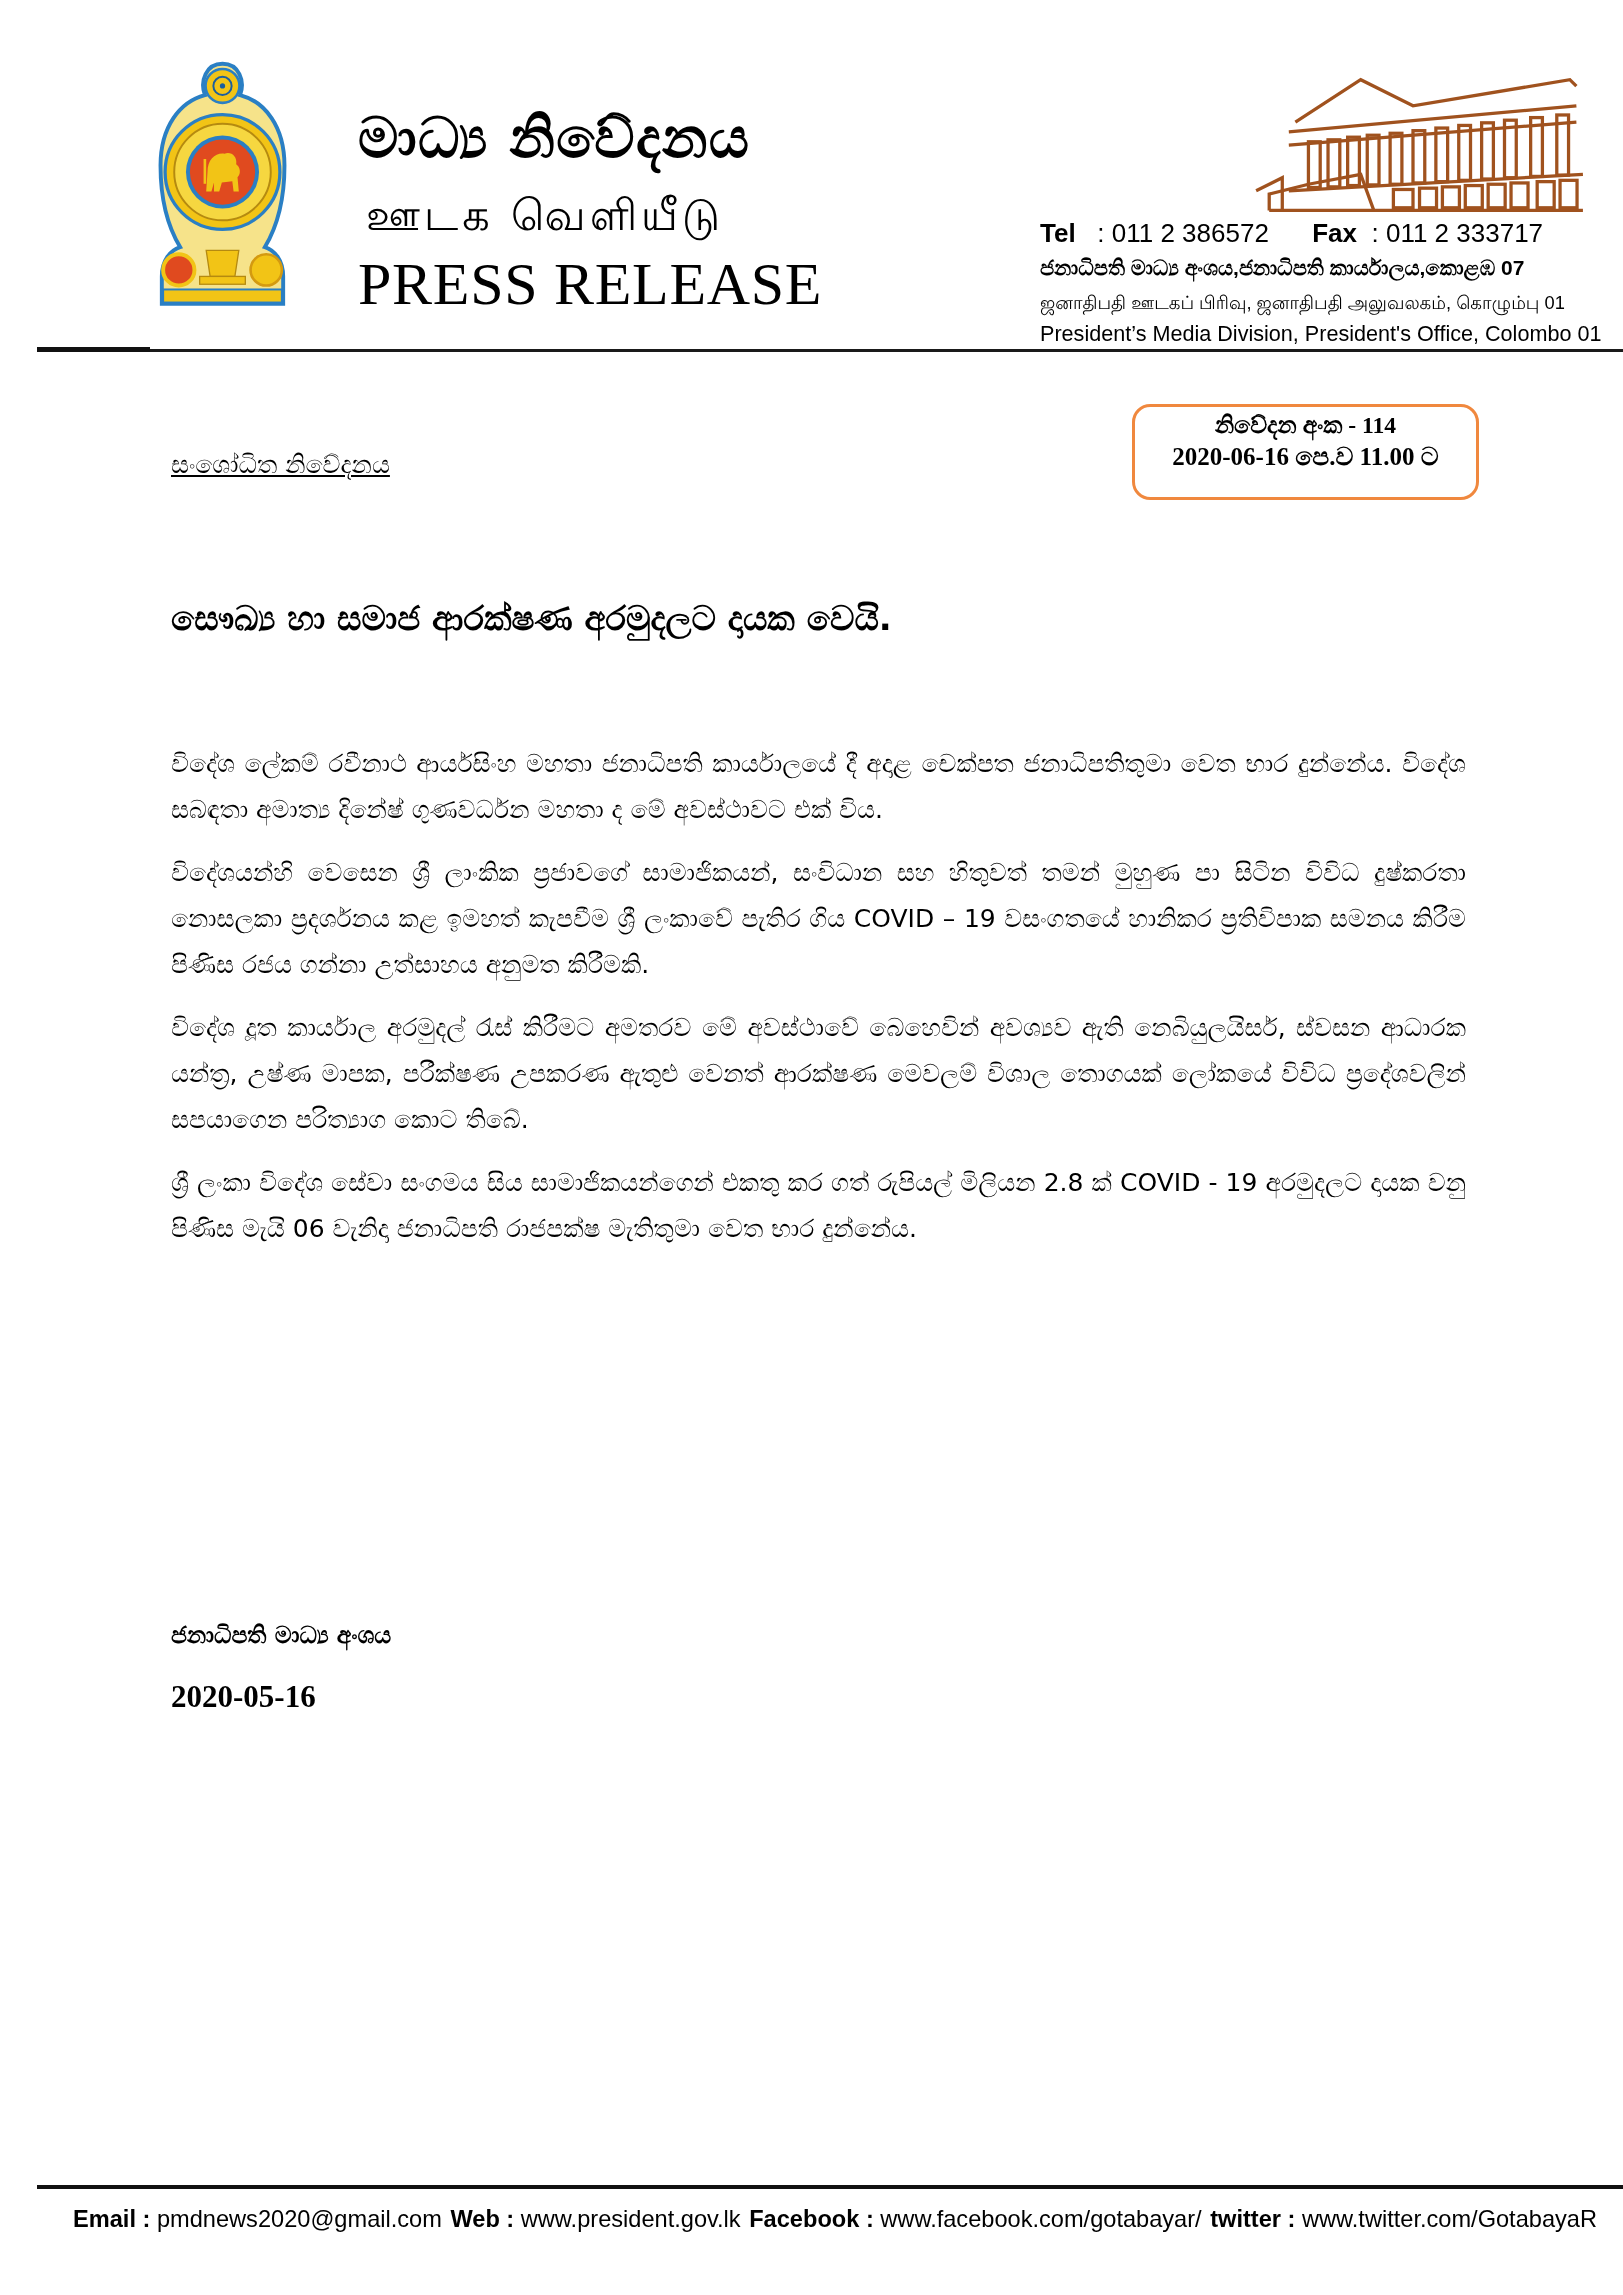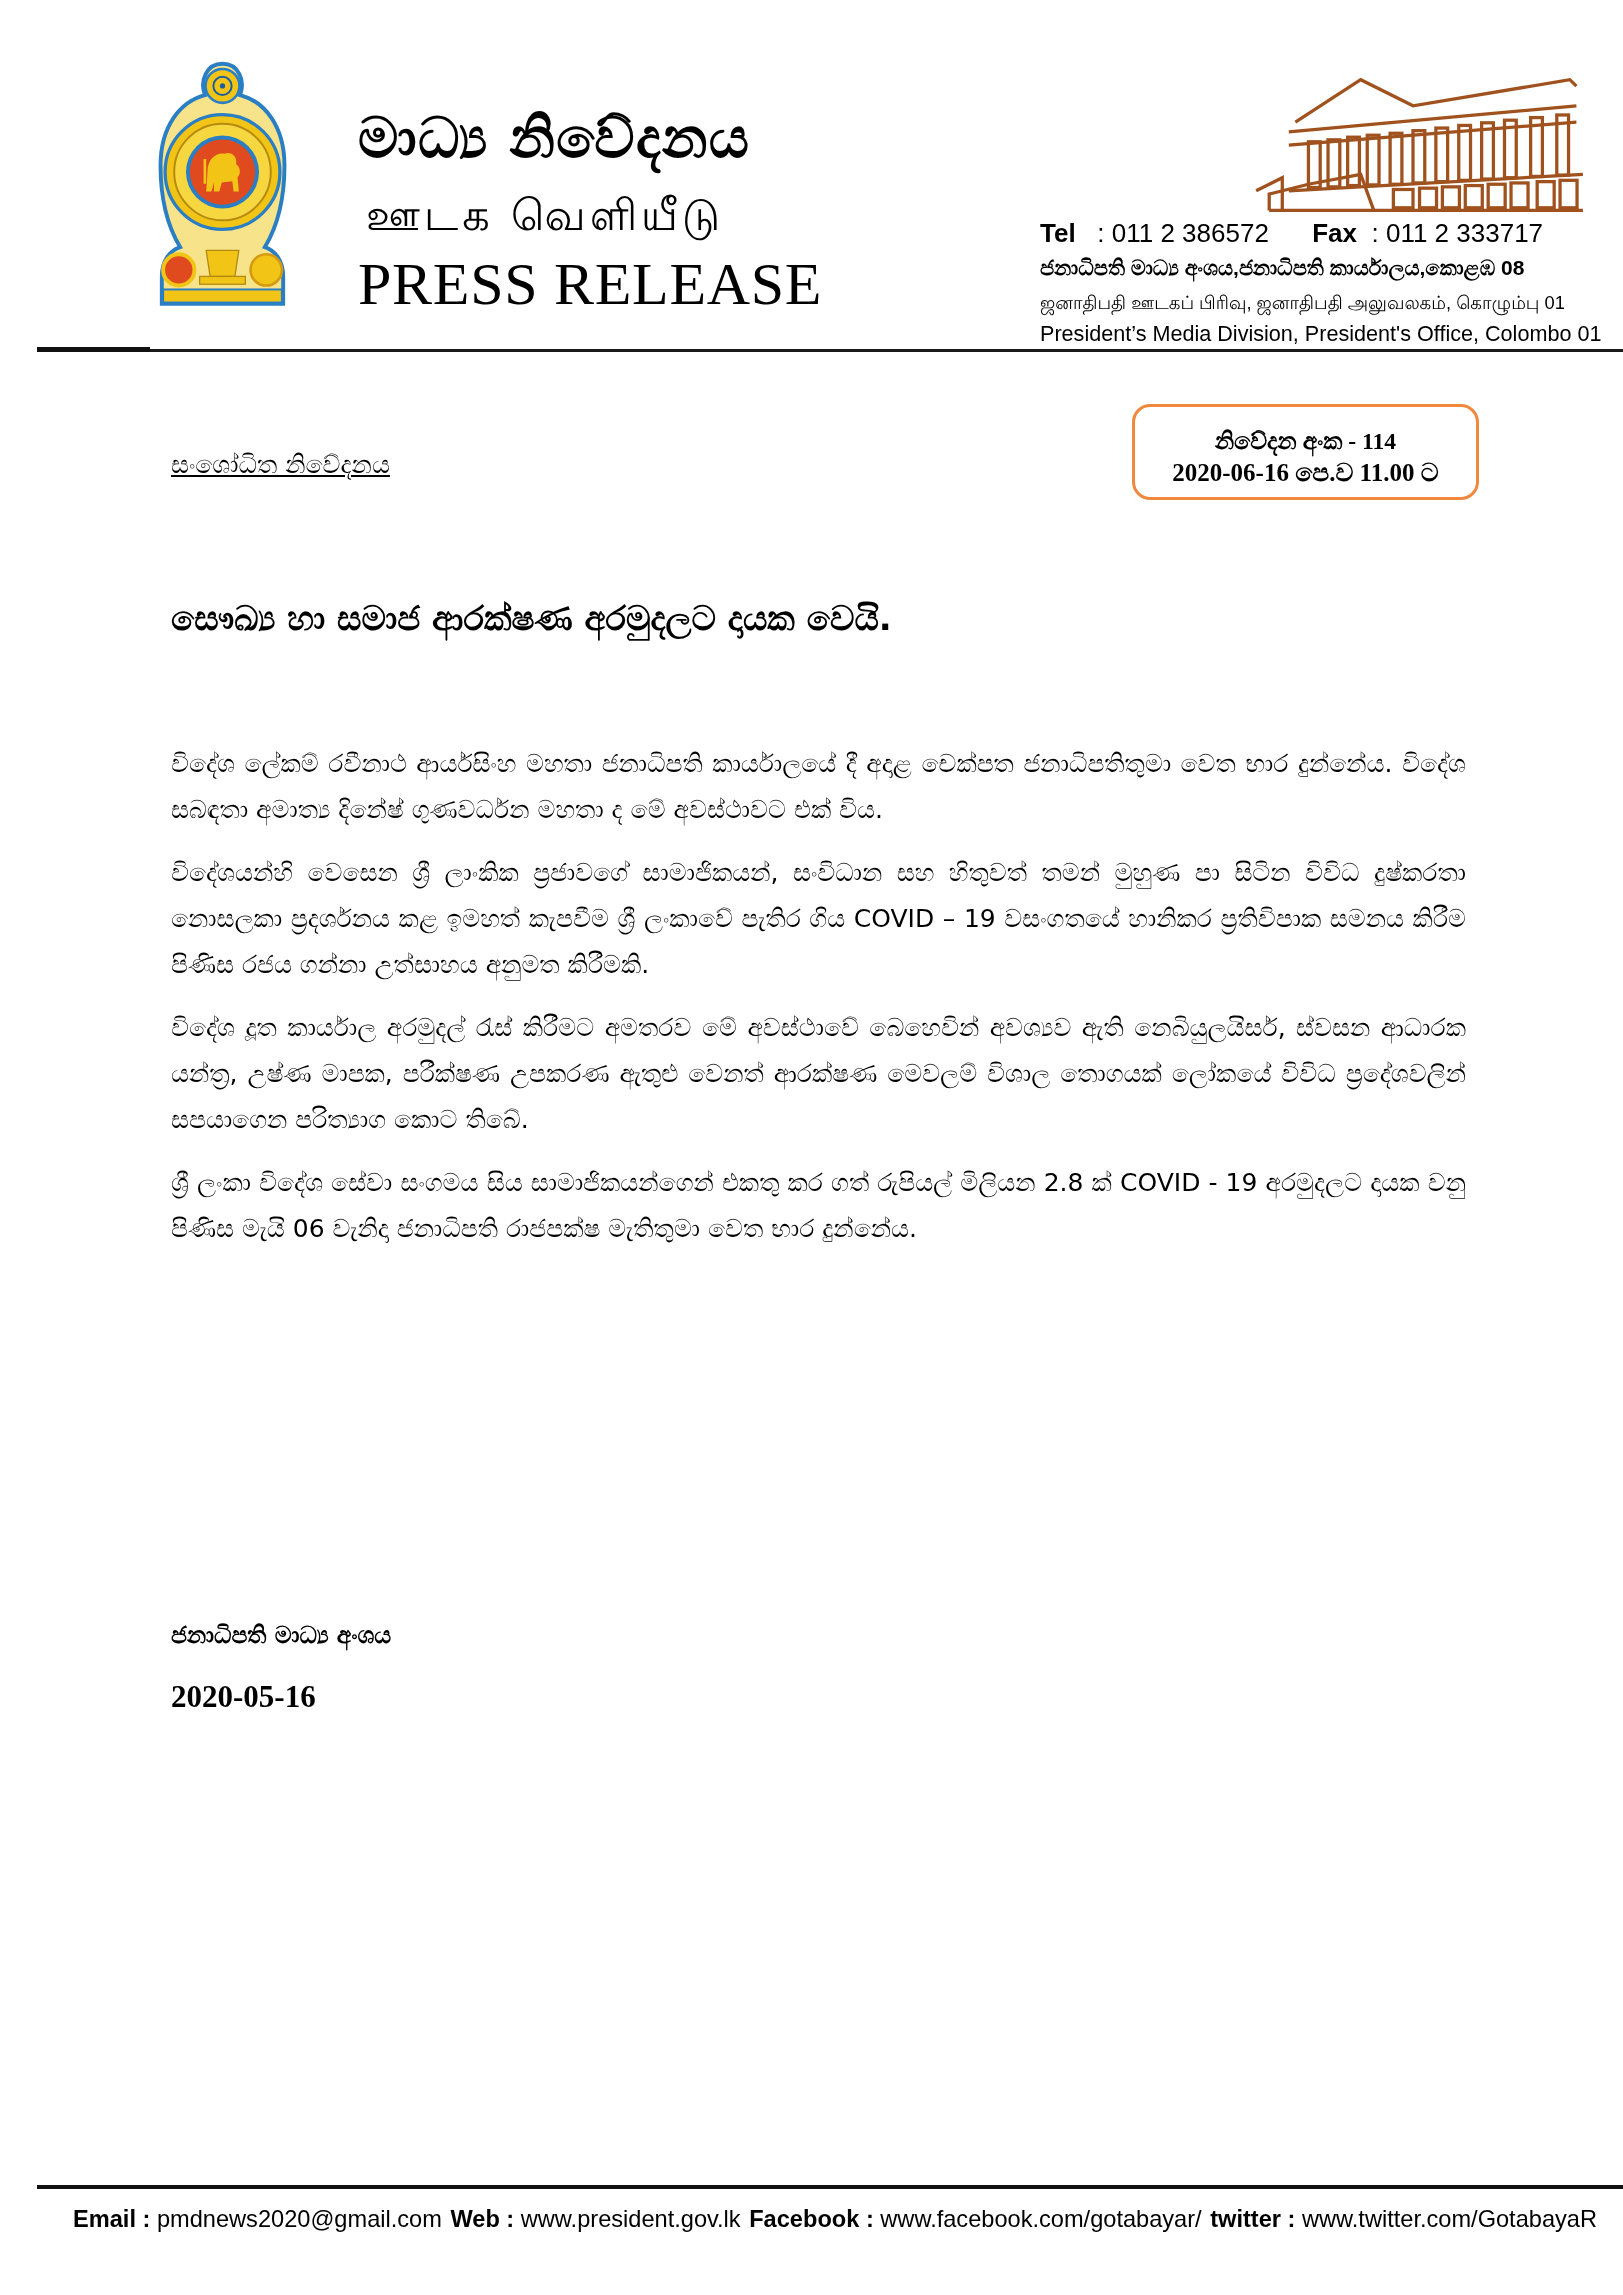--- a/index.html
+++ b/index.html
@@ -19,21 +19,21 @@
     .contact-si { top: 256px; font-size: 21px; font-weight: bold; }
     .contact-ta { top: 292px; font-size: 18.3px; }
     .contact-en { top: 321px; font-size: 21.6px; }
 
     .rule-top { left: 37px; top: 349px; width: 1586px; height: 2.6px; background: #1a1a1a; }
     .rule-top-thick { left: 37px; top: 347px; width: 113px; height: 4.6px; background: #111; }
 
     
     .revised { left: 171px; top: 450px; font-family: "DejaVu Sans", sans-serif; font-size: 25px; text-decoration: underline; white-space: nowrap; }
     .release-box { left: 1132px; top: 404px; width: 347px; height: 96px; border: 3.9px solid #f0883e; border-radius: 18.3px; box-sizing: border-box; text-align: center; font-family: "Liberation Serif", serif; }
-    .release-box .line1 { margin-top: 21px; font-size: 23.6px; font-weight: bold; }
+    .release-box .line1 { margin-top: 5px; font-size: 23.6px; font-weight: bold; }
     .release-box .line2 { margin-top: 3.9px; font-size: 25px; font-weight: bold; }
 
     
     .headline { left: 171px; top: 589px; width: 1243px; font-family: "DejaVu Sans", sans-serif; font-weight: bold; font-size: 34px; line-height: 59px; }
 
     
     .body { left: 171px; top: 741px; width: 1295px; font-family: "DejaVu Sans", sans-serif; font-size: 25px; line-height: 46px; text-align: justify; }
     .body p { margin: 0 0 17px 0; }
 
     
@@ -111,21 +111,21 @@
       <rect x="470" y="186" width="26" height="40"></rect>
       <rect x="505" y="184" width="26" height="42"></rect>
     </g>
     <path d="M60 230 L60 205 L120 190 L200 175 L220 230"></path>
   </svg>
 </div>
 
 <div class="abs contact contact-tel">
   <b>Tel</b>&nbsp;&nbsp;&nbsp;<span>: 011 2 386572</span>&nbsp;&nbsp;&nbsp;&nbsp;&nbsp;&nbsp;<b>Fax</b>&nbsp;&nbsp;<span>: 011 2 333717</span>
 </div>
-<div class="abs contact contact-si">ජනාධිපති මාධ්‍ය අංශය,ජනාධිපති කාර්යාලය,කොළඹ 08</div>
+<div class="abs contact contact-si">ජනාධිපති මාධ්‍ය අංශය,ජනාධිපති කාර්යාලය,කොළඹ 07</div>
 <div class="abs contact contact-ta">ஜனாதிபதி ஊடகப் பிரிவு, ஜனாதிபதி அலுவலகம், கொழும்பு 01</div>
 <div class="abs contact contact-en">President’s Media Division, President's Office, Colombo 01</div>
 
 <div class="abs rule-top"></div>
 <div class="abs rule-top-thick"></div>
 
 <div class="abs revised">සංශෝධිත නිවේදනය</div>
 
 <div class="abs release-box">
   <div class="line1">නිවේදන අංක - 114</div>

